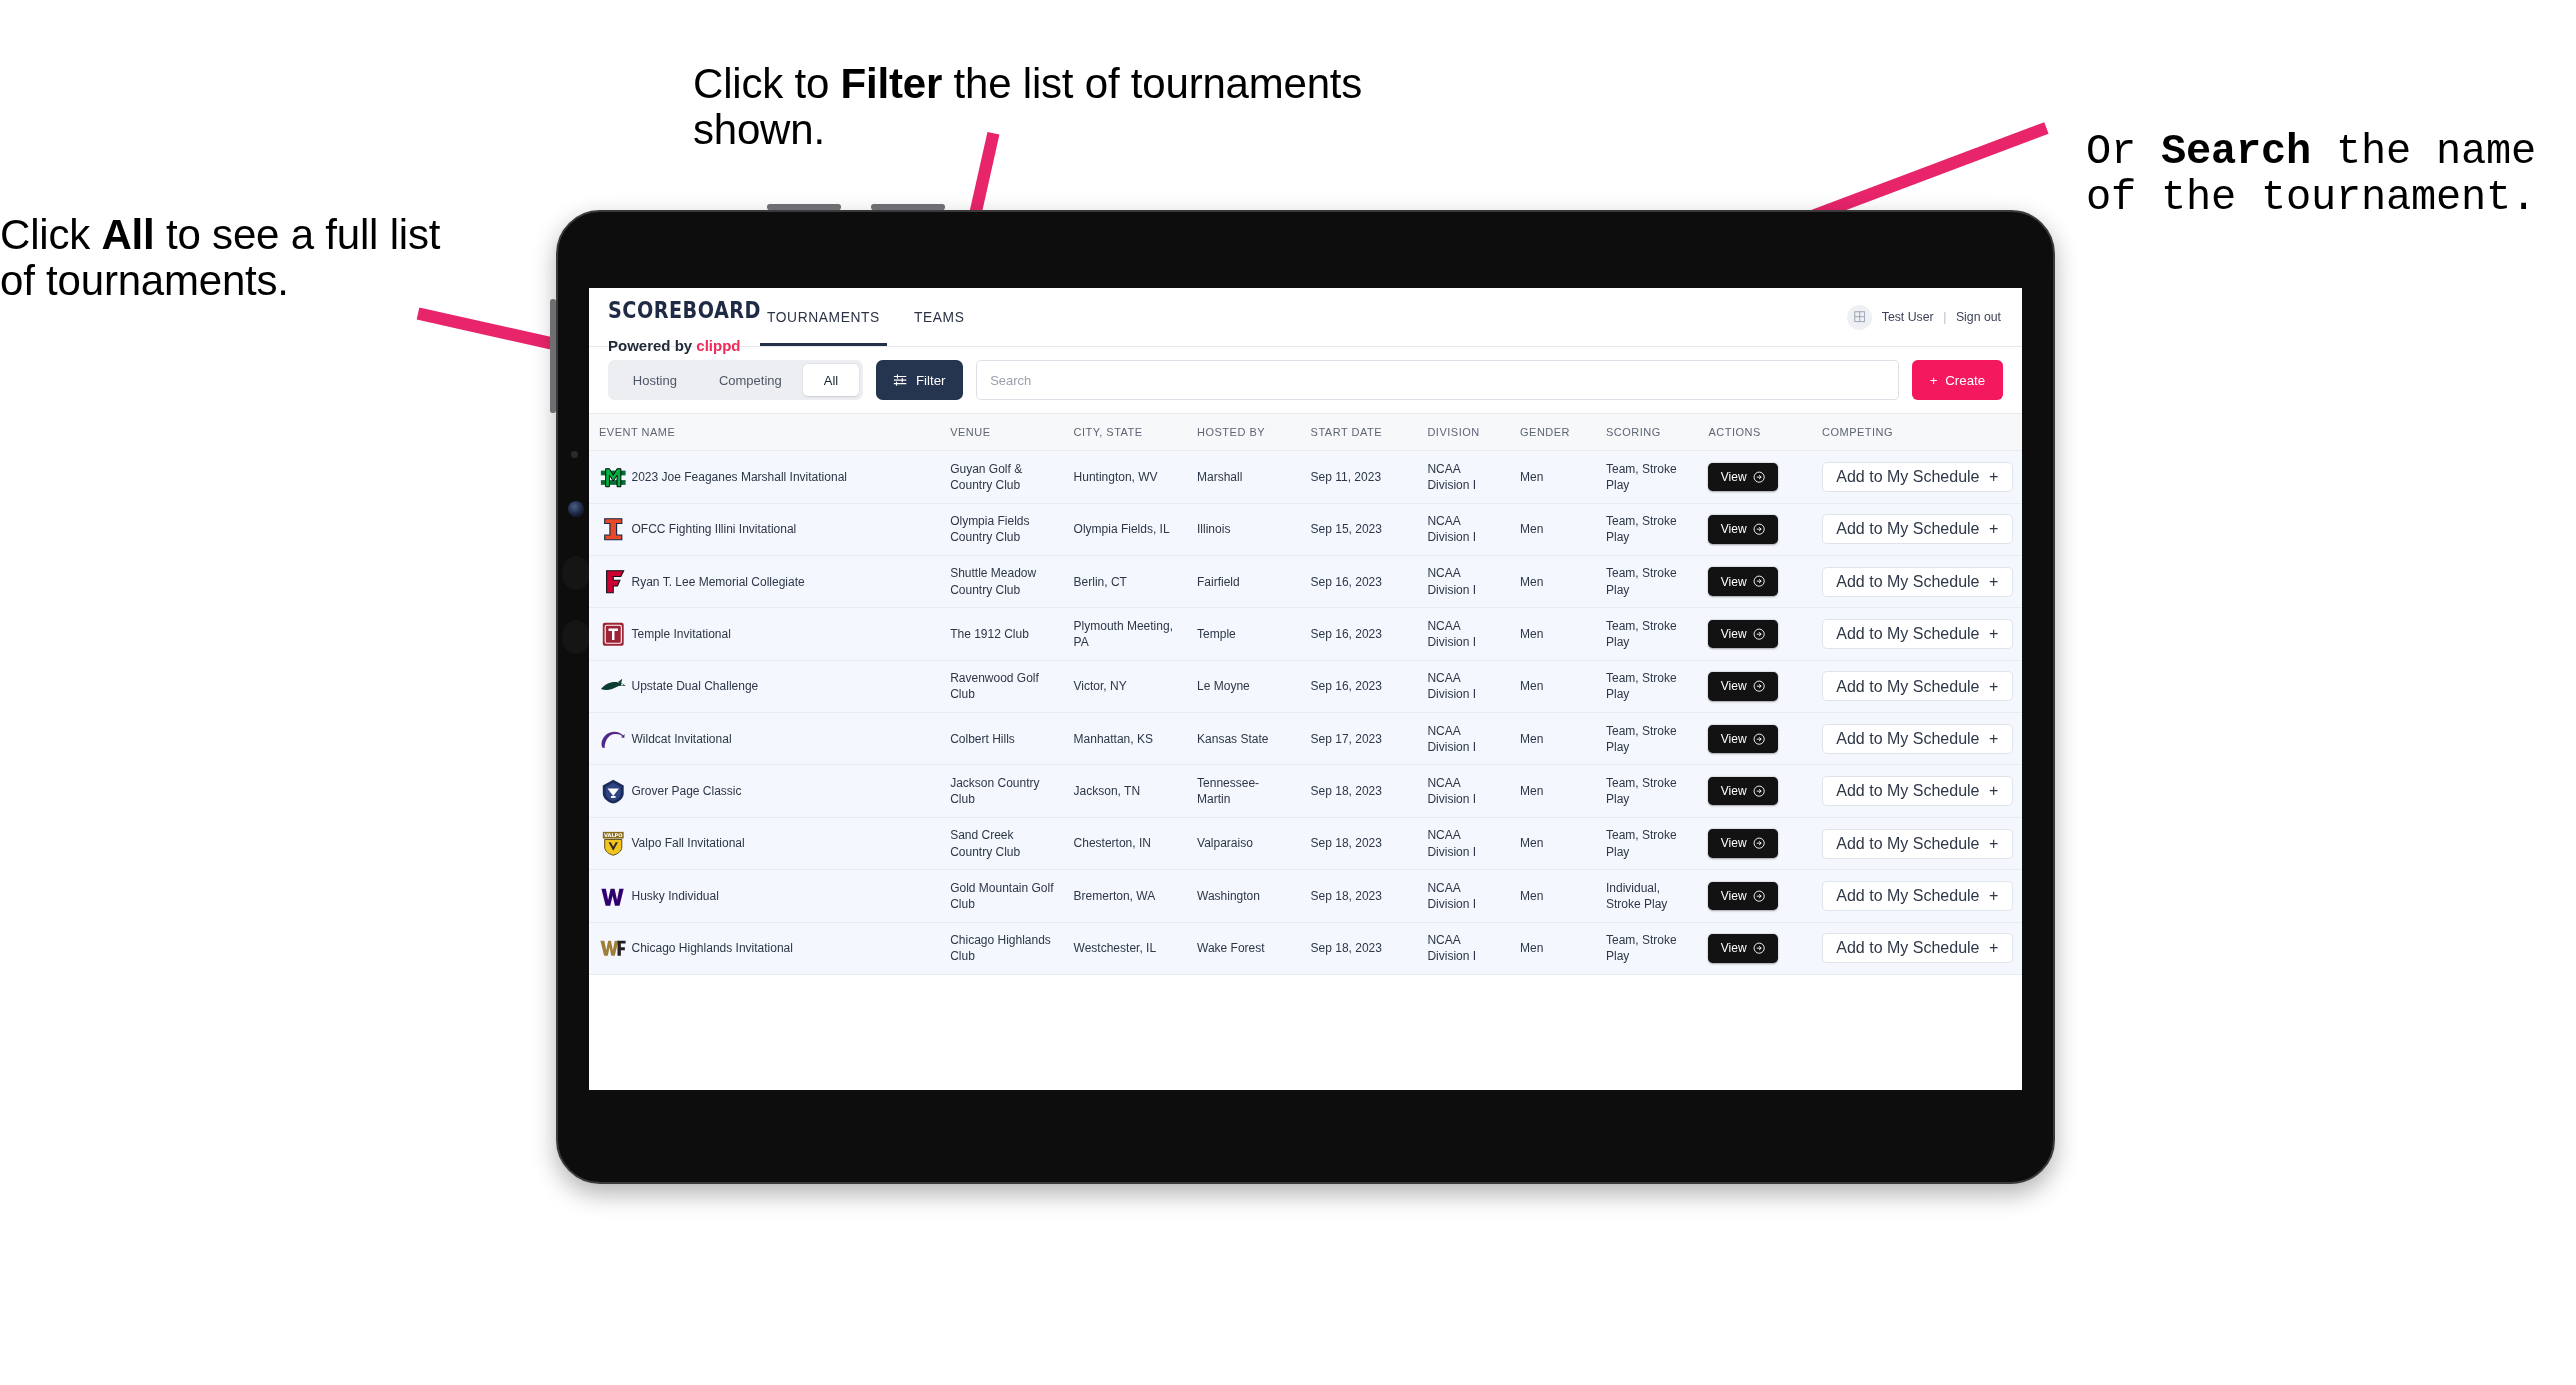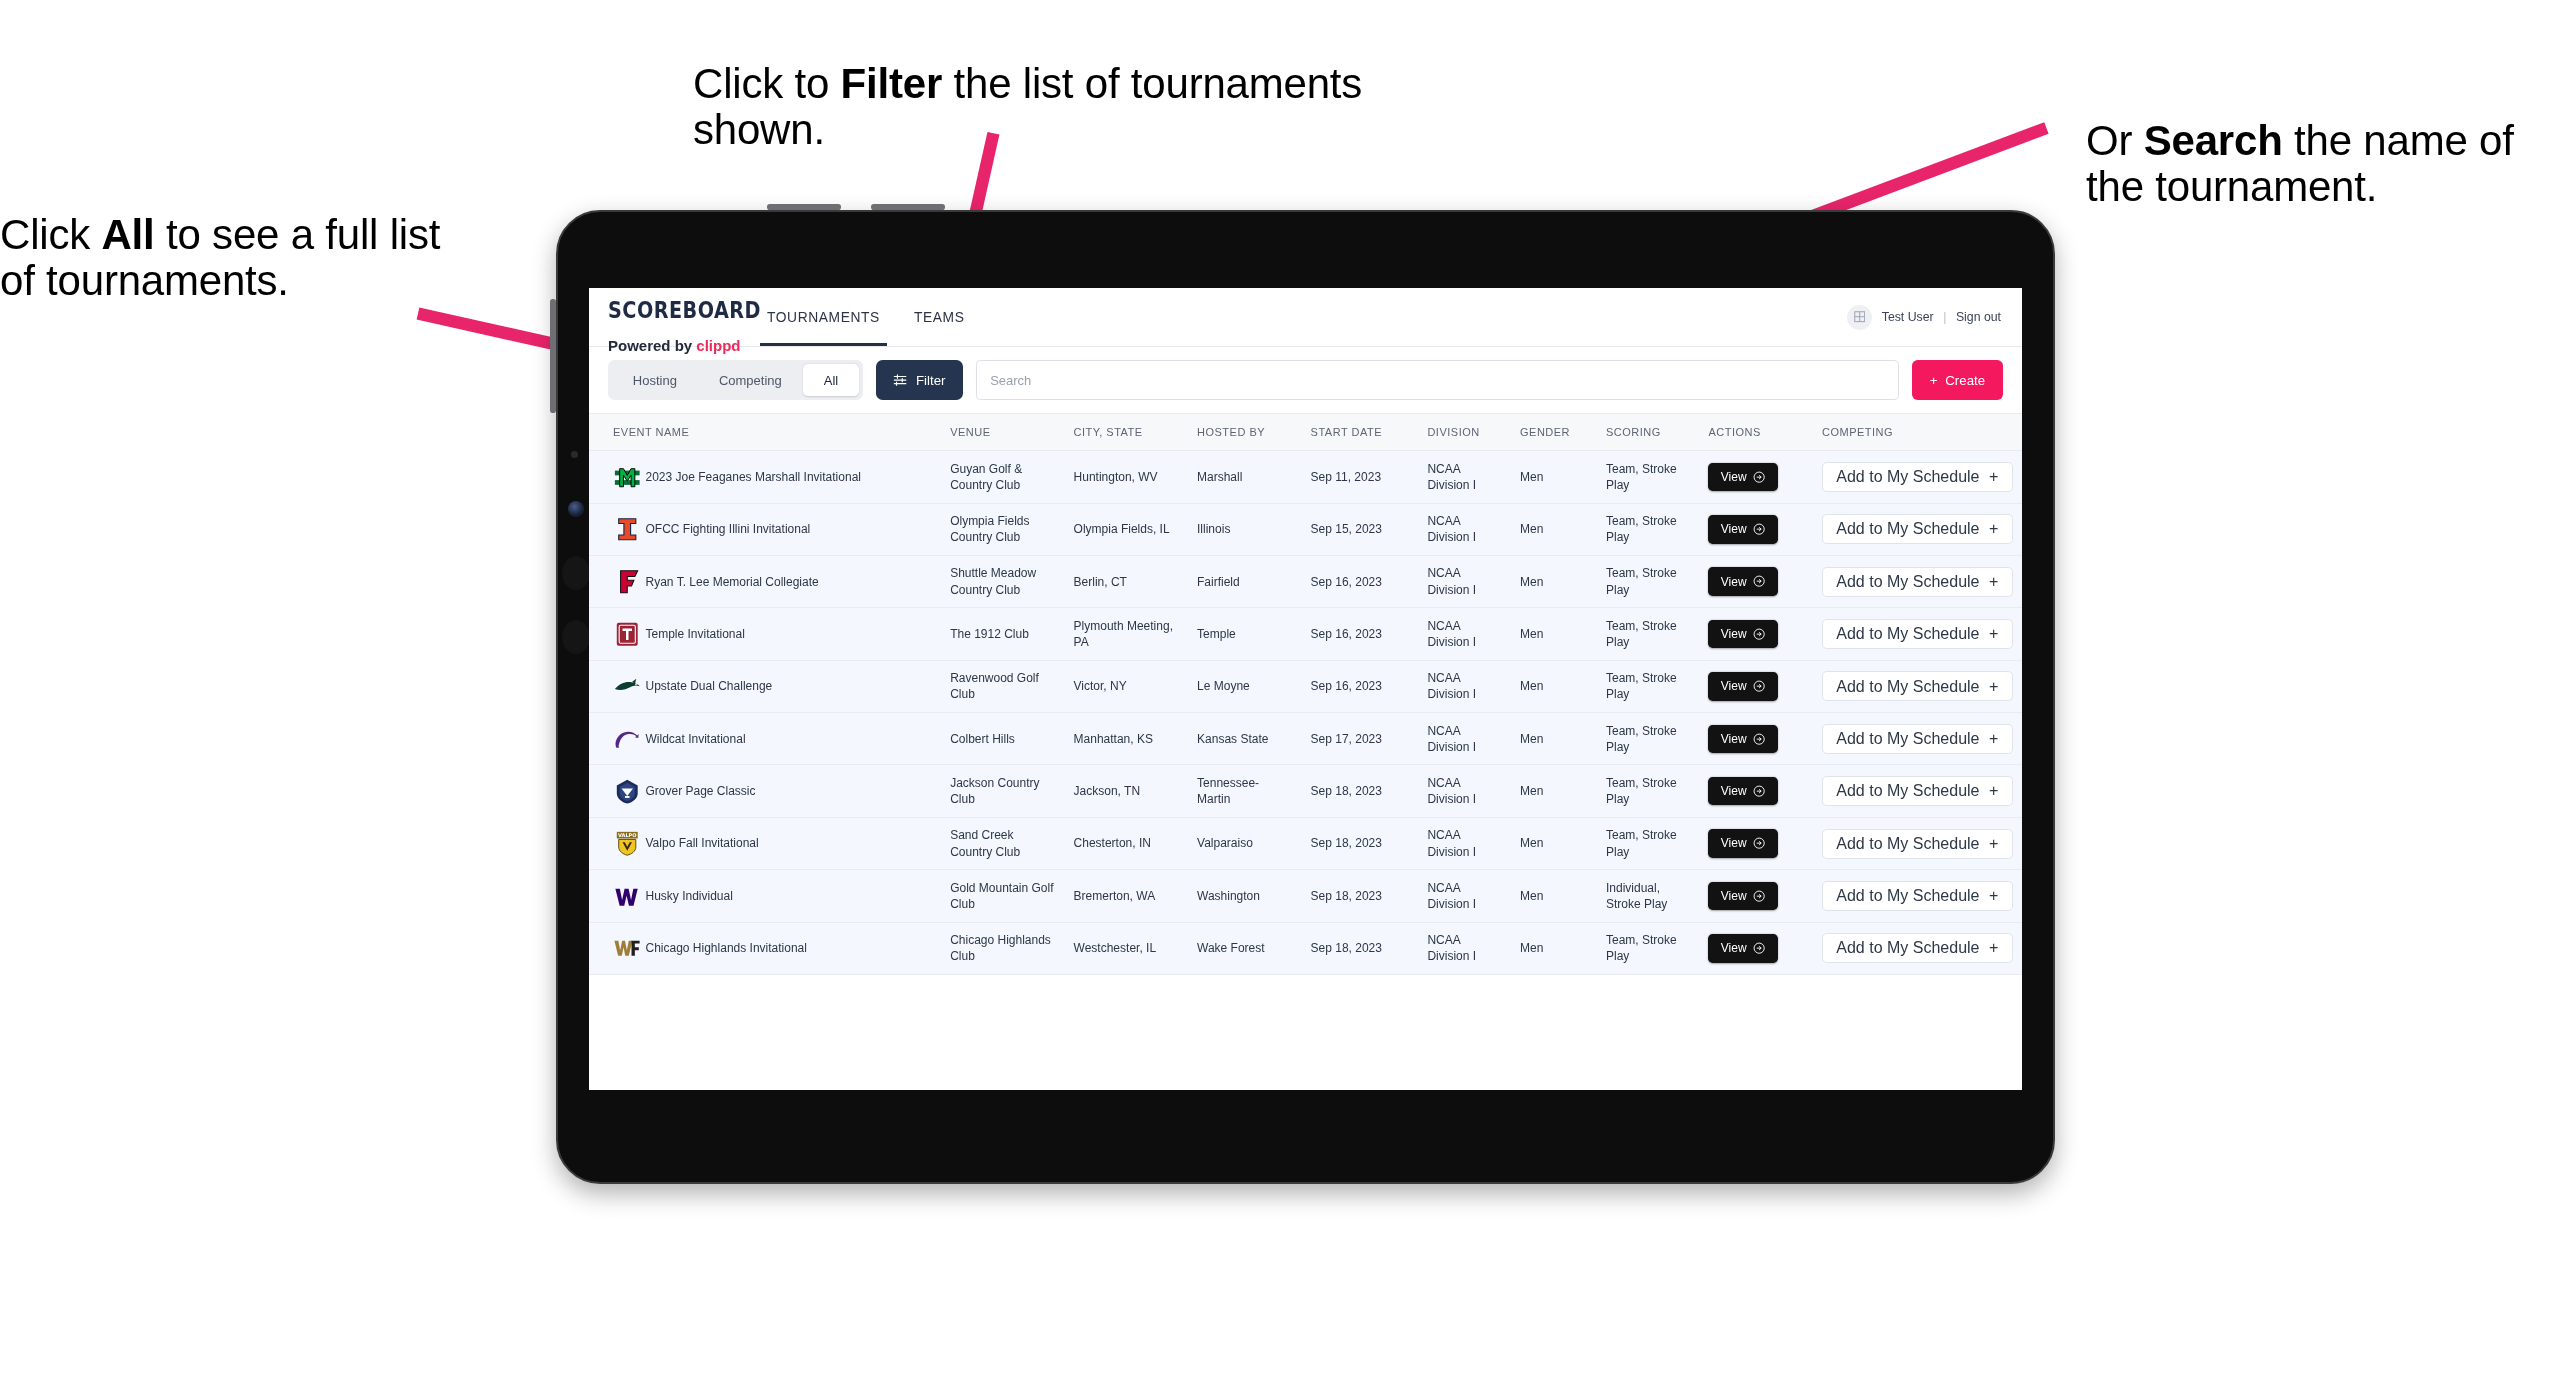--- a/index.html
+++ b/index.html
@@ -19,21 +19,21 @@
     font-size: 42px;
     line-height: 1.09;
     color: #000;
     font-weight: 400;
     letter-spacing: -0.2px;
     white-space: pre-line;
   }
   .callout b { font-weight: 700; }
   #callout-all   { left: 0px;    top: 166px; width: 446px; }
   #callout-filter{ left: 693px;  top: 15px;  width: 684px; }
-  #callout-search{ left: 2086px; top: 72px;  width: 475px; }
+  #callout-search{ left: 2086px; top: 84px;  width: 475px; font-family: Liberation Mono, monospace; }
 
   .arrow { position: absolute; overflow: visible; pointer-events:none; }
 
   
   #device {
     position: absolute;
     left: 556px; top: 210px;
     width: 1499px; height: 974px;
     background: #0d0d0d;
     border-radius: 44px;
@@ -143,21 +143,21 @@
     font-size:11px; font-weight:400; letter-spacing:0.5px; color:#5d6575;
     padding:12.3px 9.5px; border-top:0.9px solid #e9ebef; border-bottom:0.9px solid #e9ebef;
     vertical-align: middle;
   }
   #tbl td {
     font-size:12px; color:#2d3747; padding:9.5px;
     border-bottom:0.9px solid #e7ebf2; vertical-align:middle;
     line-height:1.35;
   }
   #tbl tbody tr { background:#f4f7fd; }
-  #tbl th:first-child, #tbl td:first-child { padding-left:24px; }
+  #tbl th:first-child, #tbl td:first-child { padding-left:10px; }
   .c-event { width: 319px; }
   .c-venue { width: 112px; }
   .c-city  { width: 112px; }
   .c-host  { width: 103px; }
   .c-date  { width: 106px; }
   .c-div   { width: 84px; }
   .c-gen   { width: 78px; }
   .c-score { width: 93px; }
   .c-act   { width: 103px; }
   .c-comp  { width: 190px; }

